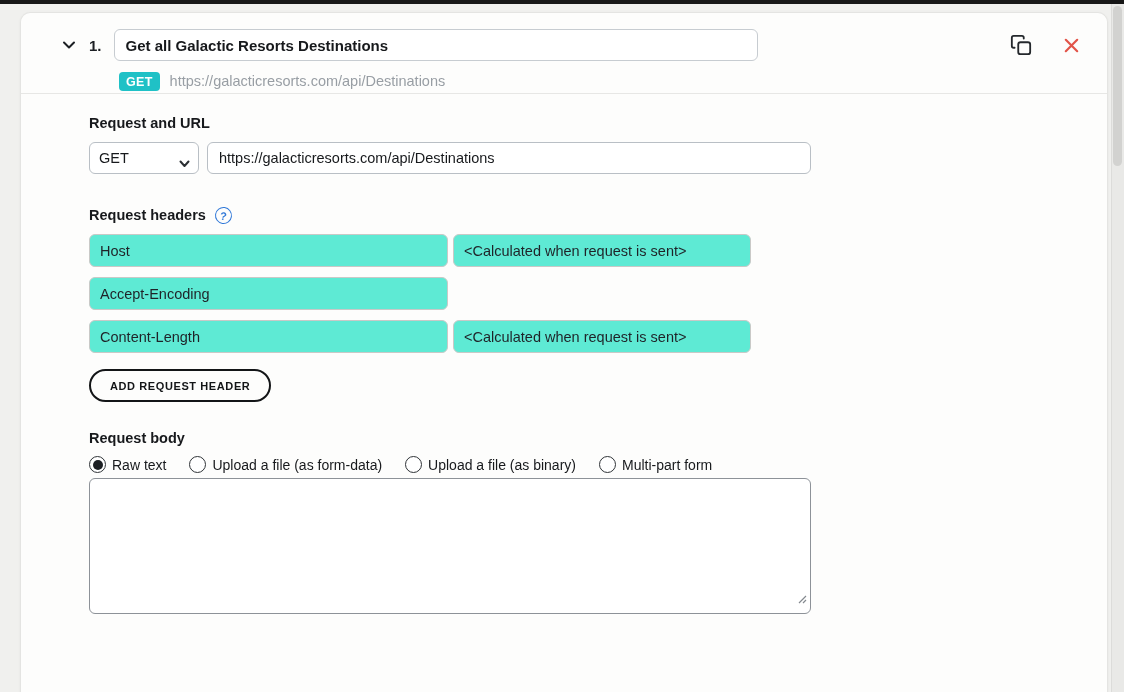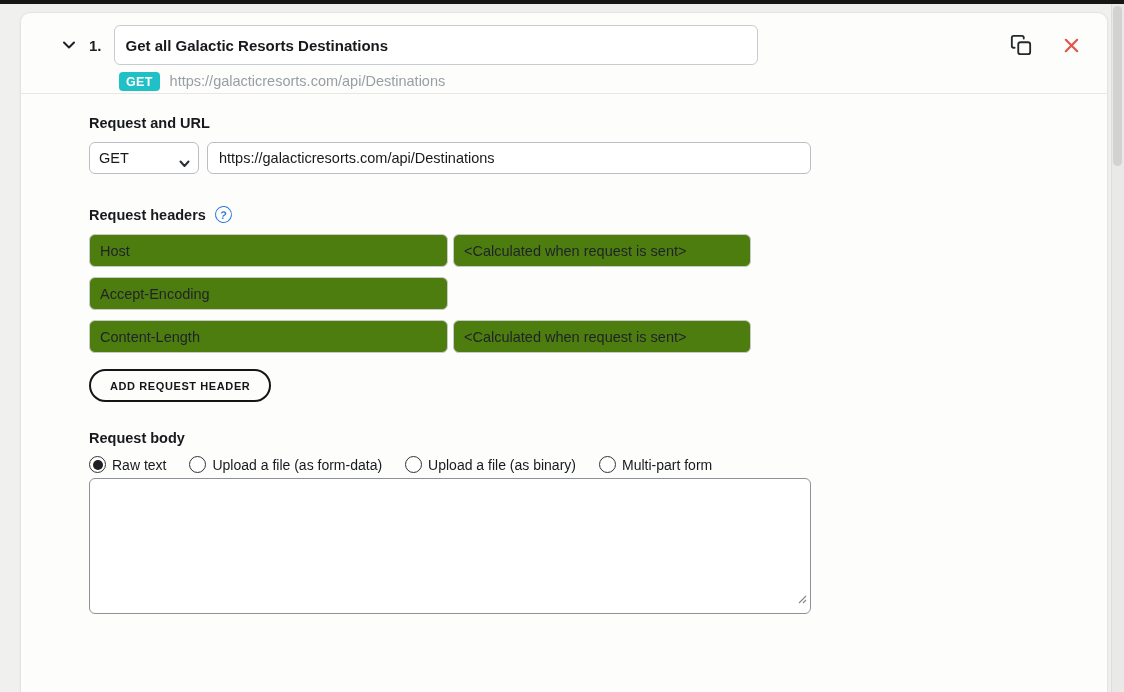--- a/index.html
+++ b/index.html
@@ -24,21 +24,21 @@
     border-radius:10px 10px 0 0;
     box-shadow:0 1px 3px rgba(0,0,0,0.05);
   }
 
   
   .card-header { padding:16px 24px 0 40px; border-bottom:1px solid #e7e7e5; }
   .row1 { display:flex; align-items:center; height:32px; }
   .collapse-btn { width:16px; height:16px; margin-right:12px; display:flex; align-items:center; justify-content:center; cursor:pointer; }
   .step-number { font-size:15px; font-weight:700; margin-right:12px; }
   .title-input {
-    width:644px; height:40px; border:1px solid #c7ccd1; border-radius:6px;
+    width:644px; height:32px; border:1px solid #c7ccd1; border-radius:6px;
     padding:0 11px; font-family:"Liberation Sans", sans-serif;
     font-size:15px; font-weight:700; color:#17191c; background:#fff;
   }
   .hdr-actions { margin-left:auto; display:flex; align-items:center; }
   .icon-btn { background:none; border:none; cursor:pointer; display:flex; align-items:center; padding:2px; }
   .copy-btn { margin-right:26px; }
 
   .row2 { display:flex; align-items:center; height:24px; margin:8px 0 0 58px; }
   .method-badge {
     background:#1fc1c6; color:#fff; font-size:12.5px; font-weight:700;
@@ -64,29 +64,29 @@
     width:110px; height:32px; border:1px solid #b9bfc5; border-radius:6px;
     background:#fff; font-family:"Liberation Sans", sans-serif; font-size:14.5px; color:#17191c;
     padding:0 26px 0 9px; appearance:none; -webkit-appearance:none;
   }
   .select-caret { position:absolute; right:9px; top:12px; pointer-events:none; }
   .url-input {
     width:604px; height:32px; border:1px solid #b9bfc5; border-radius:6px;
     padding:0 11px; font-family:"Liberation Sans", sans-serif; font-size:14.5px; color:#17191c; background:#fff;
   }
 
-  .headers-label-row { display:flex; margin-top:32px; }
+  .headers-label-row { display:flex; align-items:center; margin-top:32px; }
   .help-icon {
     width:17px; height:17px; margin-left:9px; border:1.5px solid #3179d8; border-radius:50%;
     color:#3179d8; font-size:11px; font-weight:700; display:flex; align-items:center;
     justify-content:center; cursor:pointer; transform:rotate(8deg);
   }
   .header-row { display:flex; margin-top:10px; }
   .hfield {
-    height:33px; background:#4d7c0f; border:1px solid #c9c9c7; border-radius:6px;
+    height:33px; background:#5eead4; border:1px solid #c9c9c7; border-radius:6px;
     padding:0 10px; font-family:"Liberation Sans", sans-serif; font-size:14.5px; color:#1f2328;
   }
   .hname { width:359px; margin-right:5px; }
   .hvalue { width:298px; }
 
   .add-btn {
     margin-top:16px; height:33px; padding:0 19px; background:#fdfdfc;
     border:2px solid #131517; border-radius:17px; cursor:pointer;
     font-family:"Liberation Sans", sans-serif; font-size:11px; font-weight:700;
     letter-spacing:.6px; color:#131517;text-align:center;

